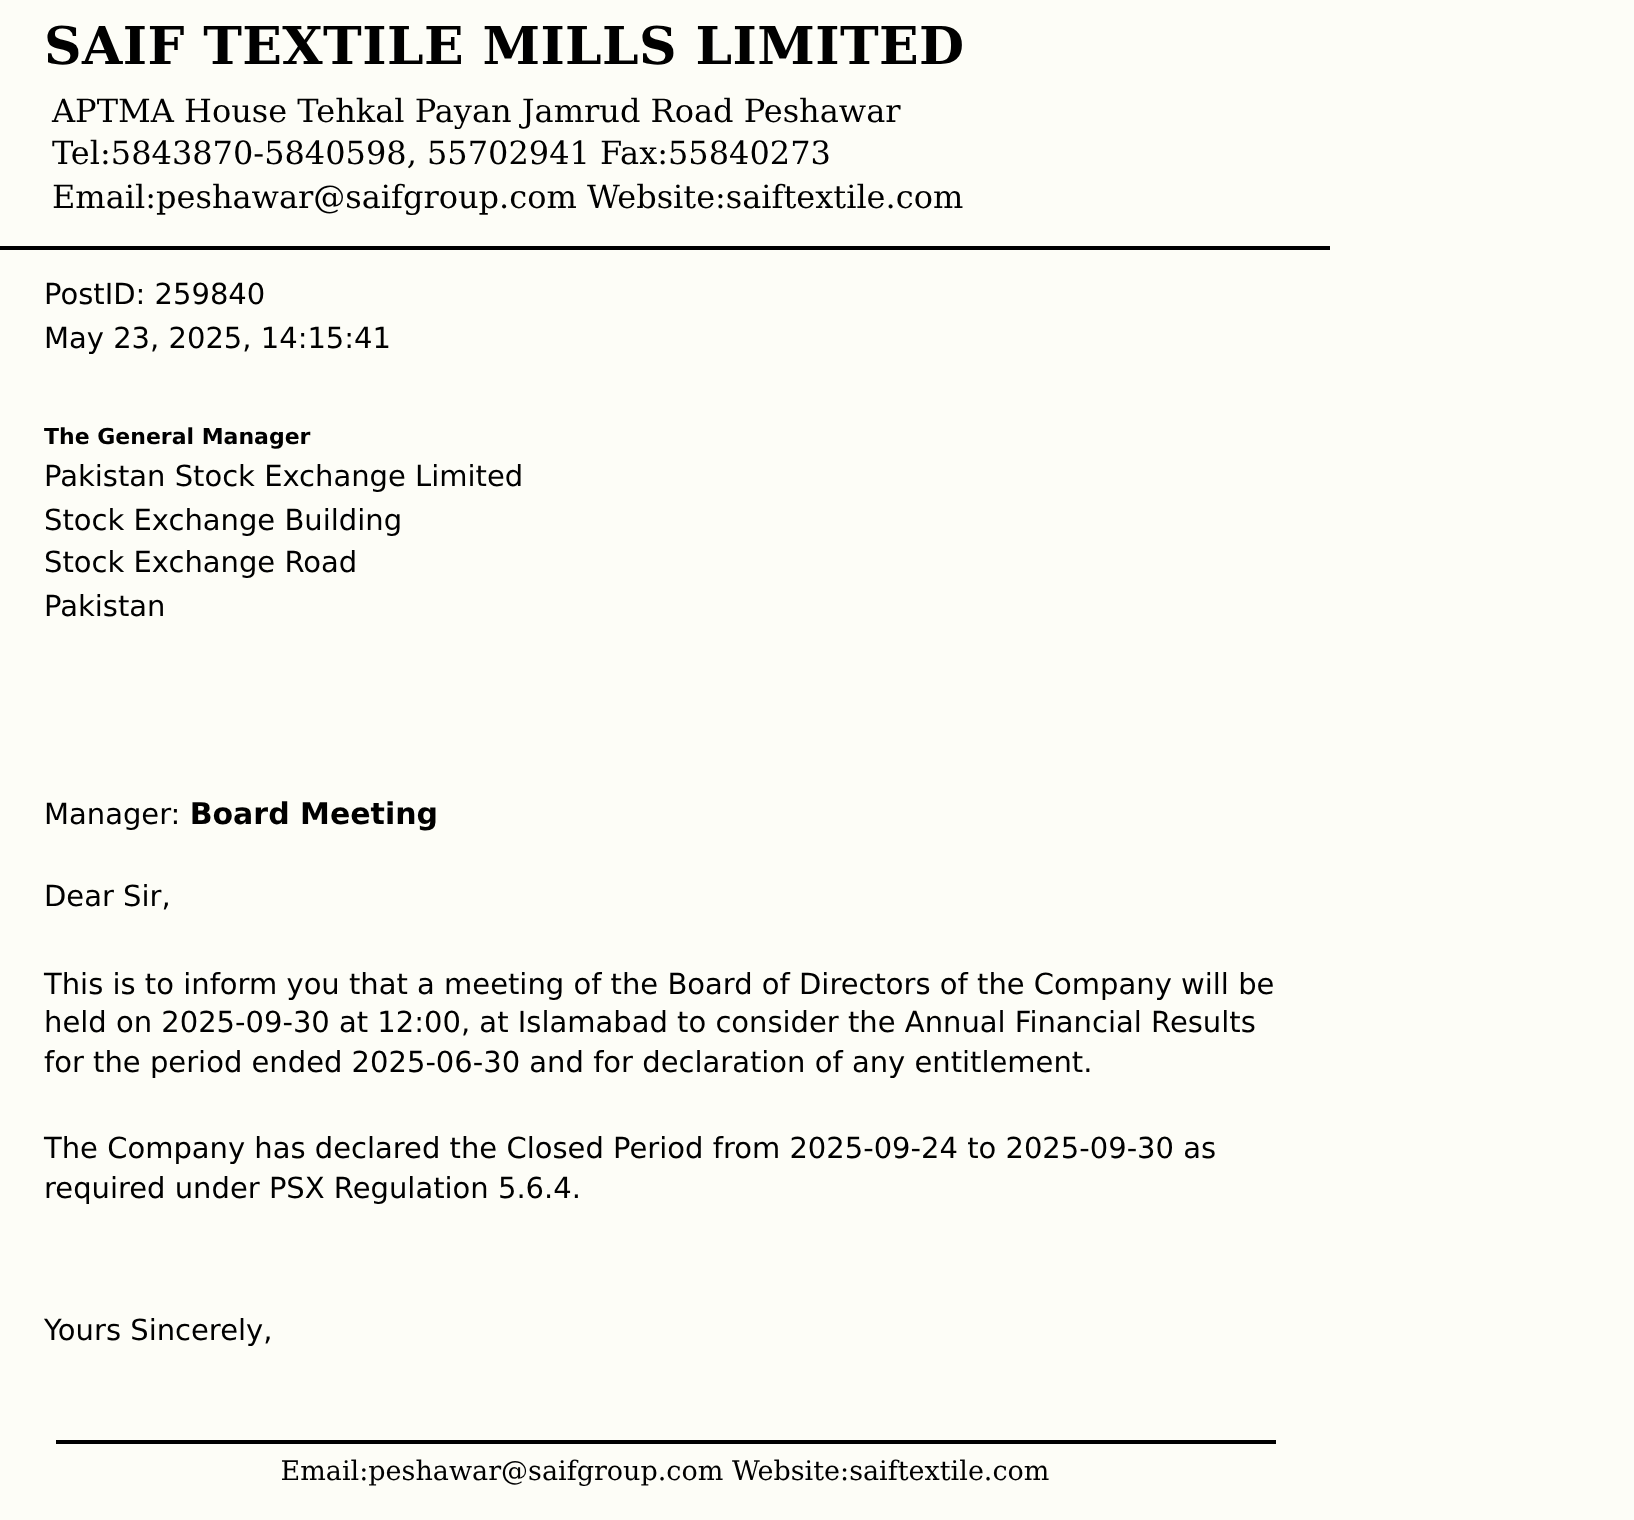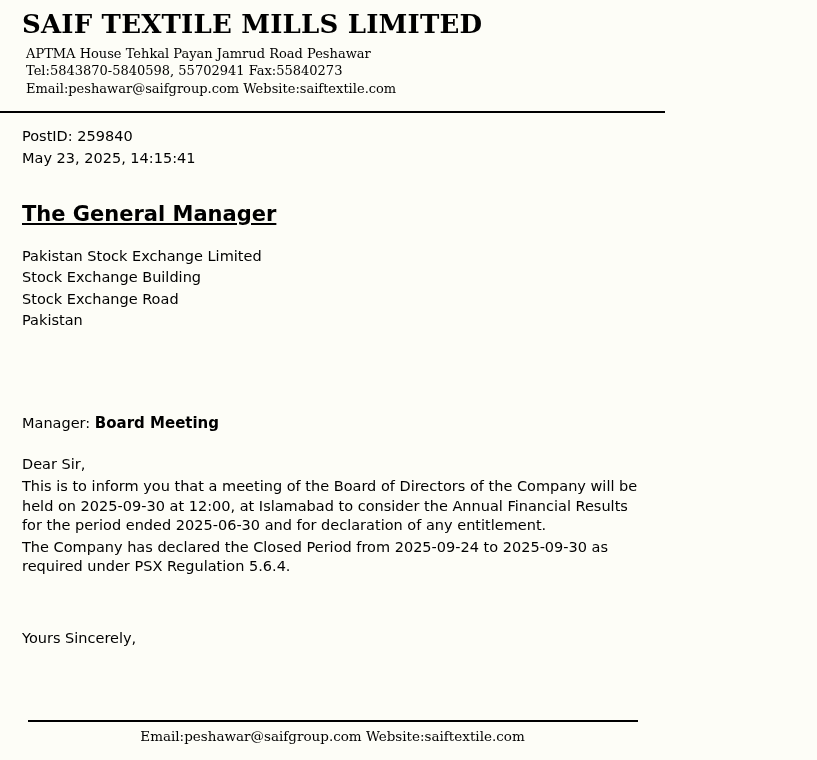--- a/index.html
+++ b/index.html
@@ -28,21 +28,21 @@
   .company-name {
     font-family: "DejaVu Serif", serif;
     font-weight: bold;
     font-size: 26px;
     letter-spacing: 0.2px;
     line-height: 1.25;
     margin: 0 0 4px 0;
   }
   .address-line {
     font-family: "DejaVu Serif", serif;
-    font-size: 13px;
+    font-size: 16px;
     line-height: 1.35;
     margin: 0;
     padding-left: 4px;
   }
   .header-rule {
     border: 0;
     border-top: 2px solid #000;
     margin: 10px 0 0 0;
     width: 100%;
   }
@@ -56,39 +56,38 @@
     margin-top: 14px;
   }
   .meta div {
     margin-bottom: 2px;
   }
   .recipient {
     margin-top: 32px;
   }
   .recipient .bold {
     font-weight: bold;
-    font-size: 21px;
-    margin-bottom: 18px;
-    text-decoration: underline;
+    font-size: 11px;
+    margin-bottom: 3px;
   }
   .recipient div {
     margin-bottom: 2px;
   }
   .subject {
     margin-top: 82px;
   }
   .subject .subject-value {
     font-weight: bold;
     font-size: 15px;
   }
   .salutation {
     margin-top: 22px;
   }
   .para {
-    margin-top: 2px;
+    margin-top: 24px;
     max-width: 772px;
   }
   .closing {
     margin-top: 52px;
   }
   
   .footer {
     position: absolute;
     left: 0;
     right: 0;

